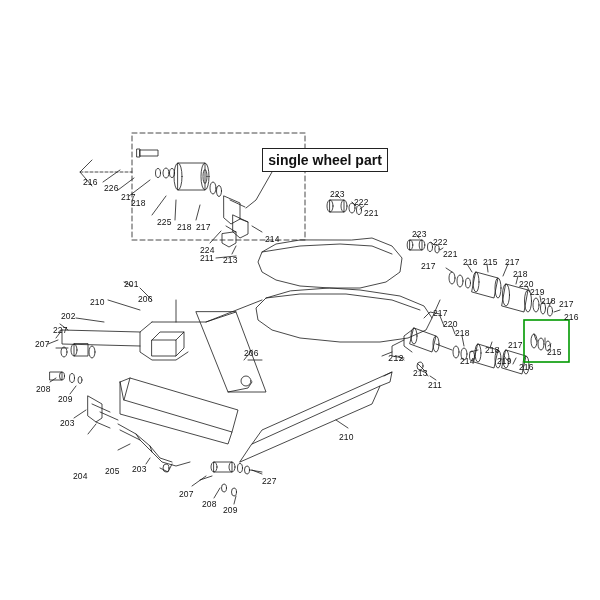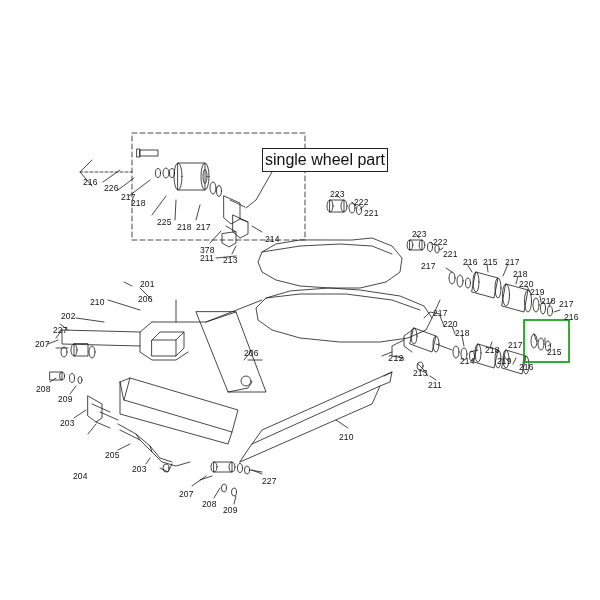--- a/index.html
+++ b/index.html
@@ -49,23 +49,24 @@
     top: 148px;
     width: 126px;
     height: 24px;
     border: 1px solid #222;
     background: #fff;
     box-sizing: border-box;
   }
   #note-box span {
     display: block;
     text-align: center;
-    font-size: 16px;
+    font-size: 14px;
     line-height: 22px;
     color: #111;
+    font-weight: bold;
   }
 </style>
 </head>
 <body>
 
 <div id="stage">
 
 
   <svg id="diagram-svg" width="600" height="600" viewBox="0 0 600 600">
 
@@ -280,21 +281,21 @@
   </div>
 
   <div id="callouts">
       <div class="callout" style="left: 83px; top: 178px;">216</div>
       <div class="callout" style="left: 104px; top: 184px;">226</div>
       <div class="callout" style="left: 121px; top: 193px;">217</div>
       <div class="callout" style="left: 131px; top: 199px;">218</div>
       <div class="callout" style="left: 157px; top: 218px;">225</div>
       <div class="callout" style="left: 177px; top: 223px;">218</div>
       <div class="callout" style="left: 196px; top: 223px;">217</div>
-      <div class="callout" style="left: 200px; top: 246px;">378</div>
+      <div class="callout" style="left: 200px; top: 246px;">224</div>
       <div class="callout" style="left: 223px; top: 256px;">213</div>
       <div class="callout" style="left: 265px; top: 235px;">214</div>
       <div class="callout" style="left: 330px; top: 190px;">223</div>
       <div class="callout" style="left: 354px; top: 198px;">222</div>
       <div class="callout" style="left: 364px; top: 209px;">221</div>
       <div class="callout" style="left: 412px; top: 230px;">223</div>
       <div class="callout" style="left: 433px; top: 238px;">222</div>
       <div class="callout" style="left: 443px; top: 250px;">221</div>
       <div class="callout" style="left: 421px; top: 262px;">217</div>
       <div class="callout" style="left: 463px; top: 258px;">216</div>
@@ -312,31 +313,31 @@
       <div class="callout" style="left: 485px; top: 346px;">218</div>
       <div class="callout" style="left: 460px; top: 357px;">214</div>
       <div class="callout" style="left: 497px; top: 357px;">219</div>
       <div class="callout" style="left: 433px; top: 309px;">217</div>
       <div class="callout" style="left: 443px; top: 320px;">220</div>
       <div class="callout" style="left: 455px; top: 329px;">218</div>
       <div class="callout" style="left: 388px; top: 355px; font-family: Liberation Mono, monospace;">212</div>
       <div class="callout" style="left: 413px; top: 369px;">213</div>
       <div class="callout" style="left: 428px; top: 381px;">211</div>
       <div class="callout" style="left: 200px; top: 254px;">211</div>
-      <div class="callout" style="left: 140px; top: 280px; text-align: right;">201</div>
+      <div class="callout" style="left: 124px; top: 280px; text-align: right;">201</div>
       <div class="callout" style="left: 90px; top: 298px;">210</div>
       <div class="callout" style="left: 138px; top: 295px;">206</div>
       <div class="callout" style="left: 61px; top: 312px;">202</div>
       <div class="callout" style="left: 53px; top: 326px;">227</div>
       <div class="callout" style="left: 35px; top: 340px;">207</div>
       <div class="callout" style="left: 36px; top: 385px;">208</div>
       <div class="callout" style="left: 58px; top: 395px;">209</div>
       <div class="callout" style="left: 60px; top: 419px;">203</div>
       <div class="callout" style="left: 73px; top: 434px; margin-top: 38px;">204</div>
-      <div class="callout" style="left: 105px; top: 451px;">205</div>
+      <div class="callout" style="left: 105px; top: 467px;">205</div>
       <div class="callout" style="left: 132px; top: 465px;">203</div>
       <div class="callout" style="left: 244px; top: 349px;">206</div>
       <div class="callout" style="left: 339px; top: 433px;">210</div>
       <div class="callout" style="left: 179px; top: 490px;">207</div>
       <div class="callout" style="left: 202px; top: 500px;">208</div>
       <div class="callout" style="left: 223px; top: 506px;">209</div>
       <div class="callout" style="left: 262px; top: 477px;">227</div>
     </div>
 
 </div>

